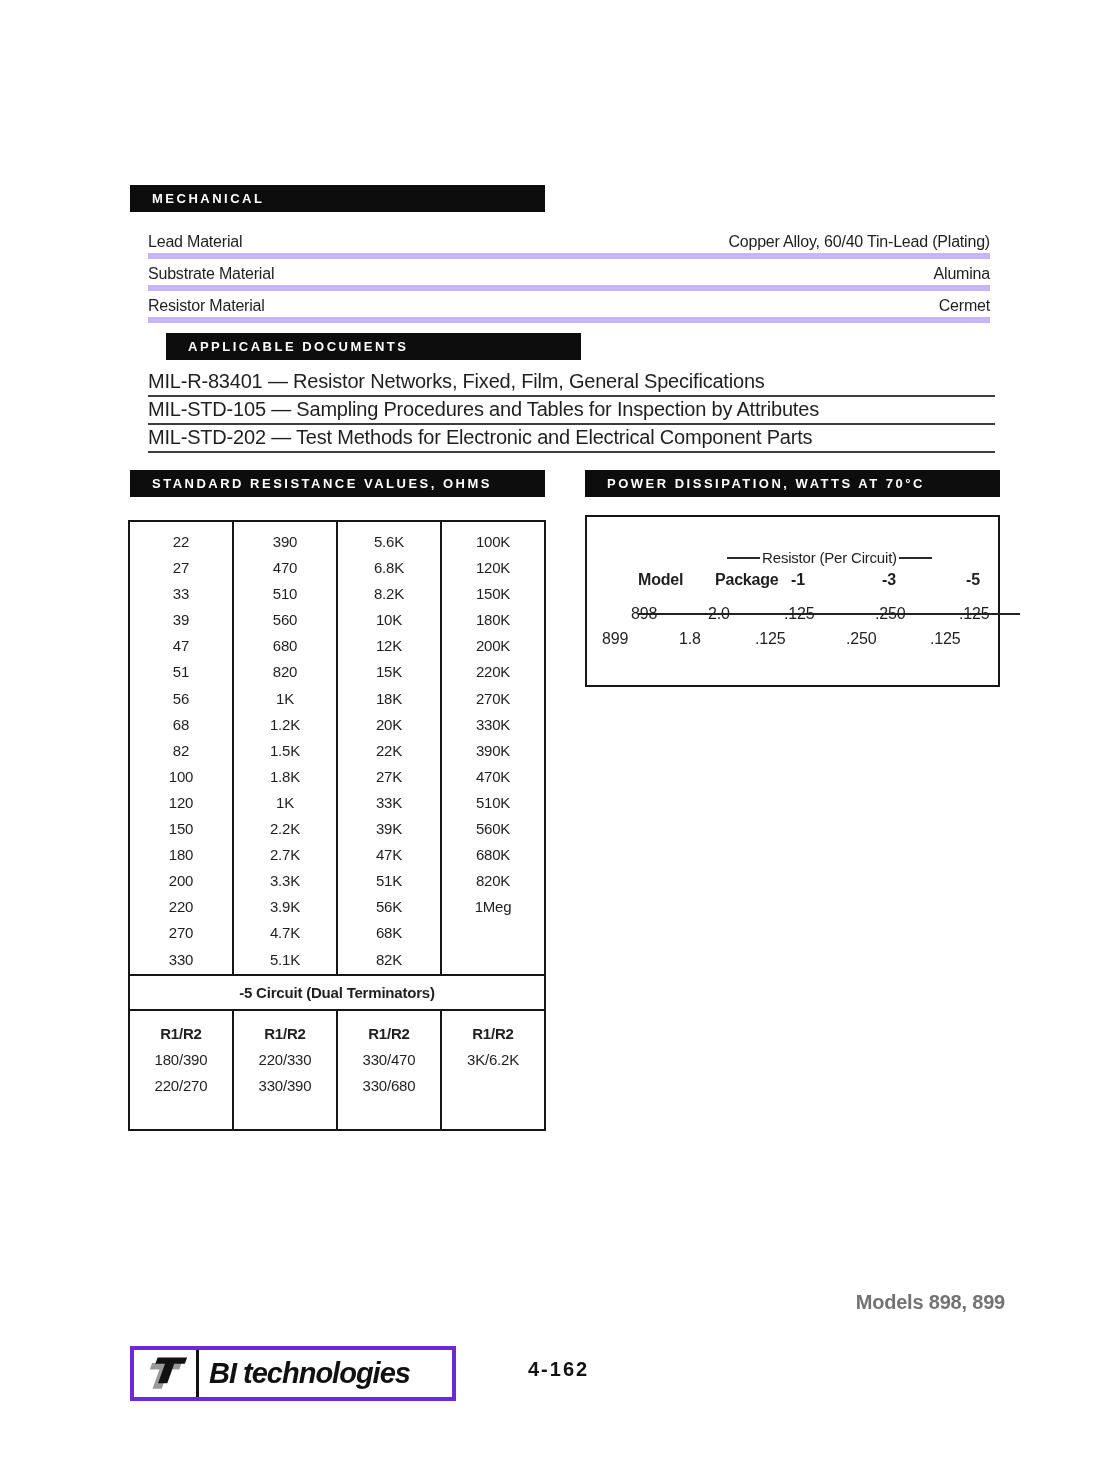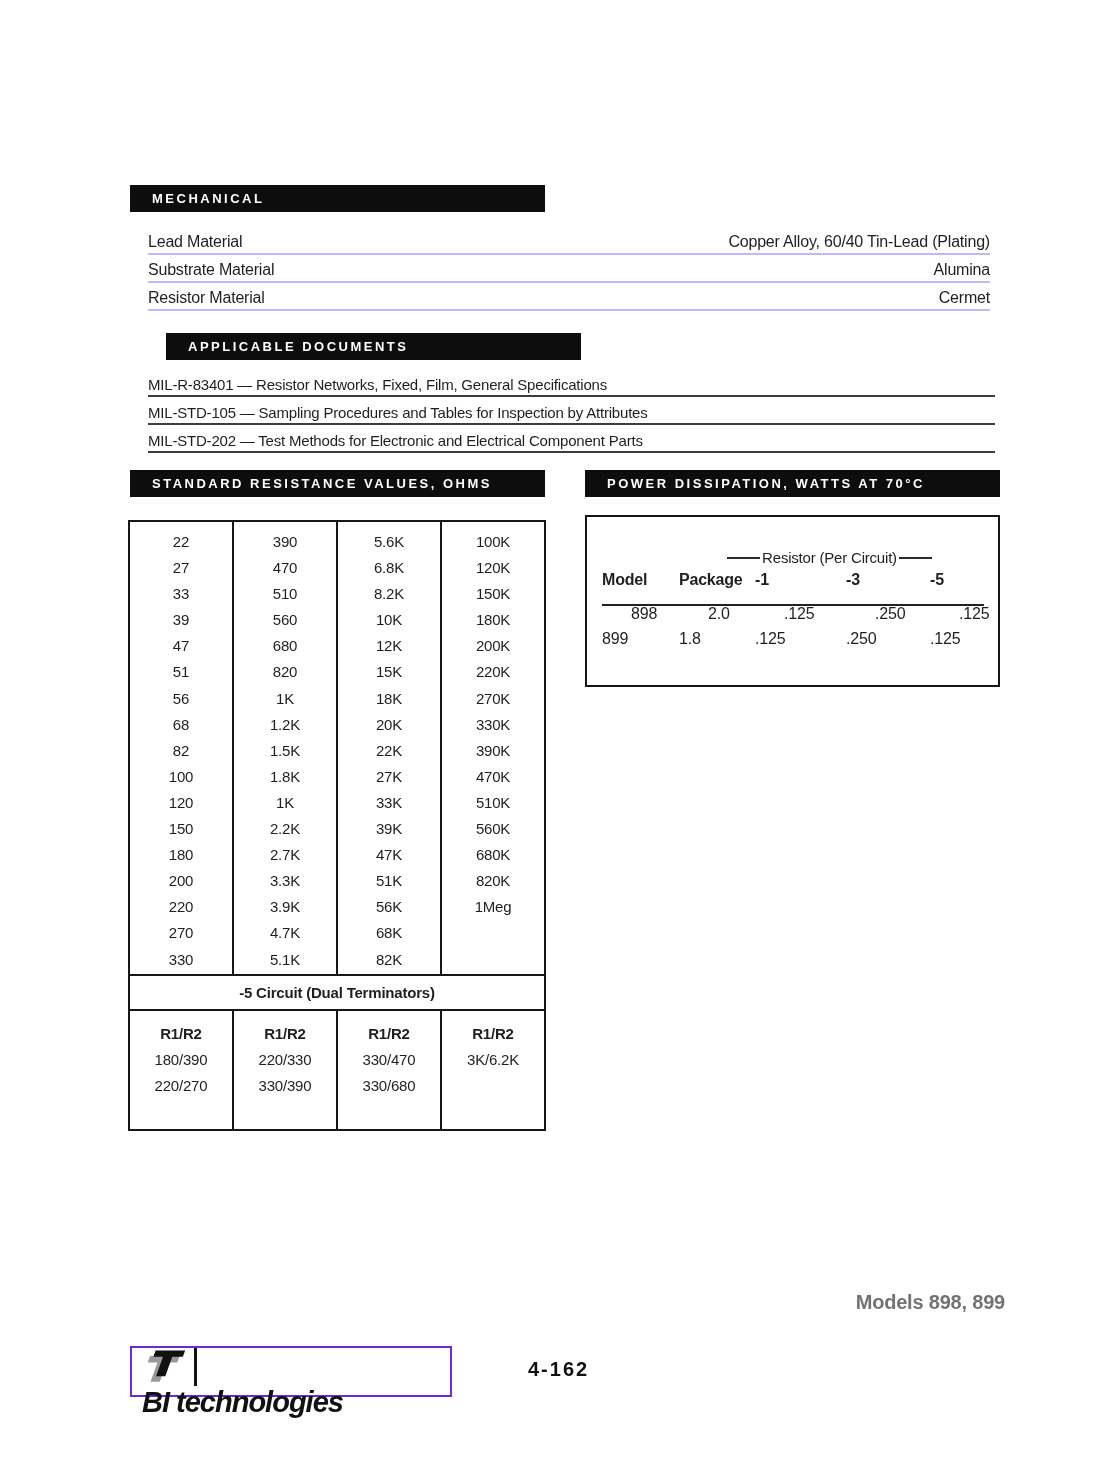--- a/index.html
+++ b/index.html
@@ -16,27 +16,27 @@
   }
   .bar-mech{left:130px;top:185px;}
   .bar-docs{left:130px;top:333px;margin-left:36px;}
   .bar-res{left:130px;top:470px;}
   .bar-pwr{left:585px;top:470px;}
 
   
   .mech-rows{position:absolute;left:148px;top:227px;width:842px;}
   .kv-row{
     height:24px;display:flex;justify-content:space-between;align-items:flex-end;
-    border-bottom:2px solid #c4b5fd;padding-bottom:2px;font-size:16px;
+    border-bottom:6px solid #c4b5fd;padding-bottom:2px;font-size:16px;
   }
   
   .doc-lines{position:absolute;left:148px;top:369px;width:847px;}
   .doc-line{
     height:24px;display:flex;align-items:flex-end;border-bottom:2px solid #3d3d3d;
-    padding-bottom:2px;font-size:15px;
+    padding-bottom:2px;font-size:20px;
   }
 
   
   .res-table{
     position:absolute;left:128px;top:520px;width:414px;border:2px solid #161616;
     background:#ffffff;
   }
   .res-header{
     height:33px;border-bottom:2px solid #161616;display:flex;align-items:center;
     justify-content:center;font-weight:bold;font-size:14.6px;white-space:nowrap;
@@ -63,28 +63,28 @@
   .rpc-row{
     position:absolute;left:140px;top:32px;width:205px;display:flex;align-items:center;
     font-size:15px;white-space:nowrap;
   }
   .dash{flex:1;height:2px;background:#2a2a2a;}
   .rpc-label{padding:0 2px;}
   .p-grid{
     position:absolute;left:15px;width:382px;display:grid;
     grid-template-columns:77px 76px 91px 84px auto;font-size:16px;
   }
-  .p-head{top:54px;font-weight:bold;padding-bottom:15px;border-bottom:2px solid #222;}
+  .p-head{top:54px;font-weight:bold;padding-bottom:24px;border-bottom:2px solid #222;margin-left:36px;}
   .p-row1{top:88px;margin-left:29px;}
   .p-row2{top:113px;}
 
   
   .logo-box{
     position:absolute;left:130px;top:1346px;width:318px;height:47px;
-    border:2px solid #6d28d9;display:flex;align-items:stretch;flex-direction:column;
+    border:4px solid #6d28d9;display:flex;align-items:stretch;
   }
   .logo-mark{
     width:62px;border-right:3px solid #111;display:flex;align-items:center;
     justify-content:center;
   }
   .logo-text{
     flex:1;display:flex;align-items:center;padding-left:10px;font-size:29px;
     font-weight:bold;font-style:italic;letter-spacing:-1px;white-space:nowrap;color:#111;
   }
   .page-num{

